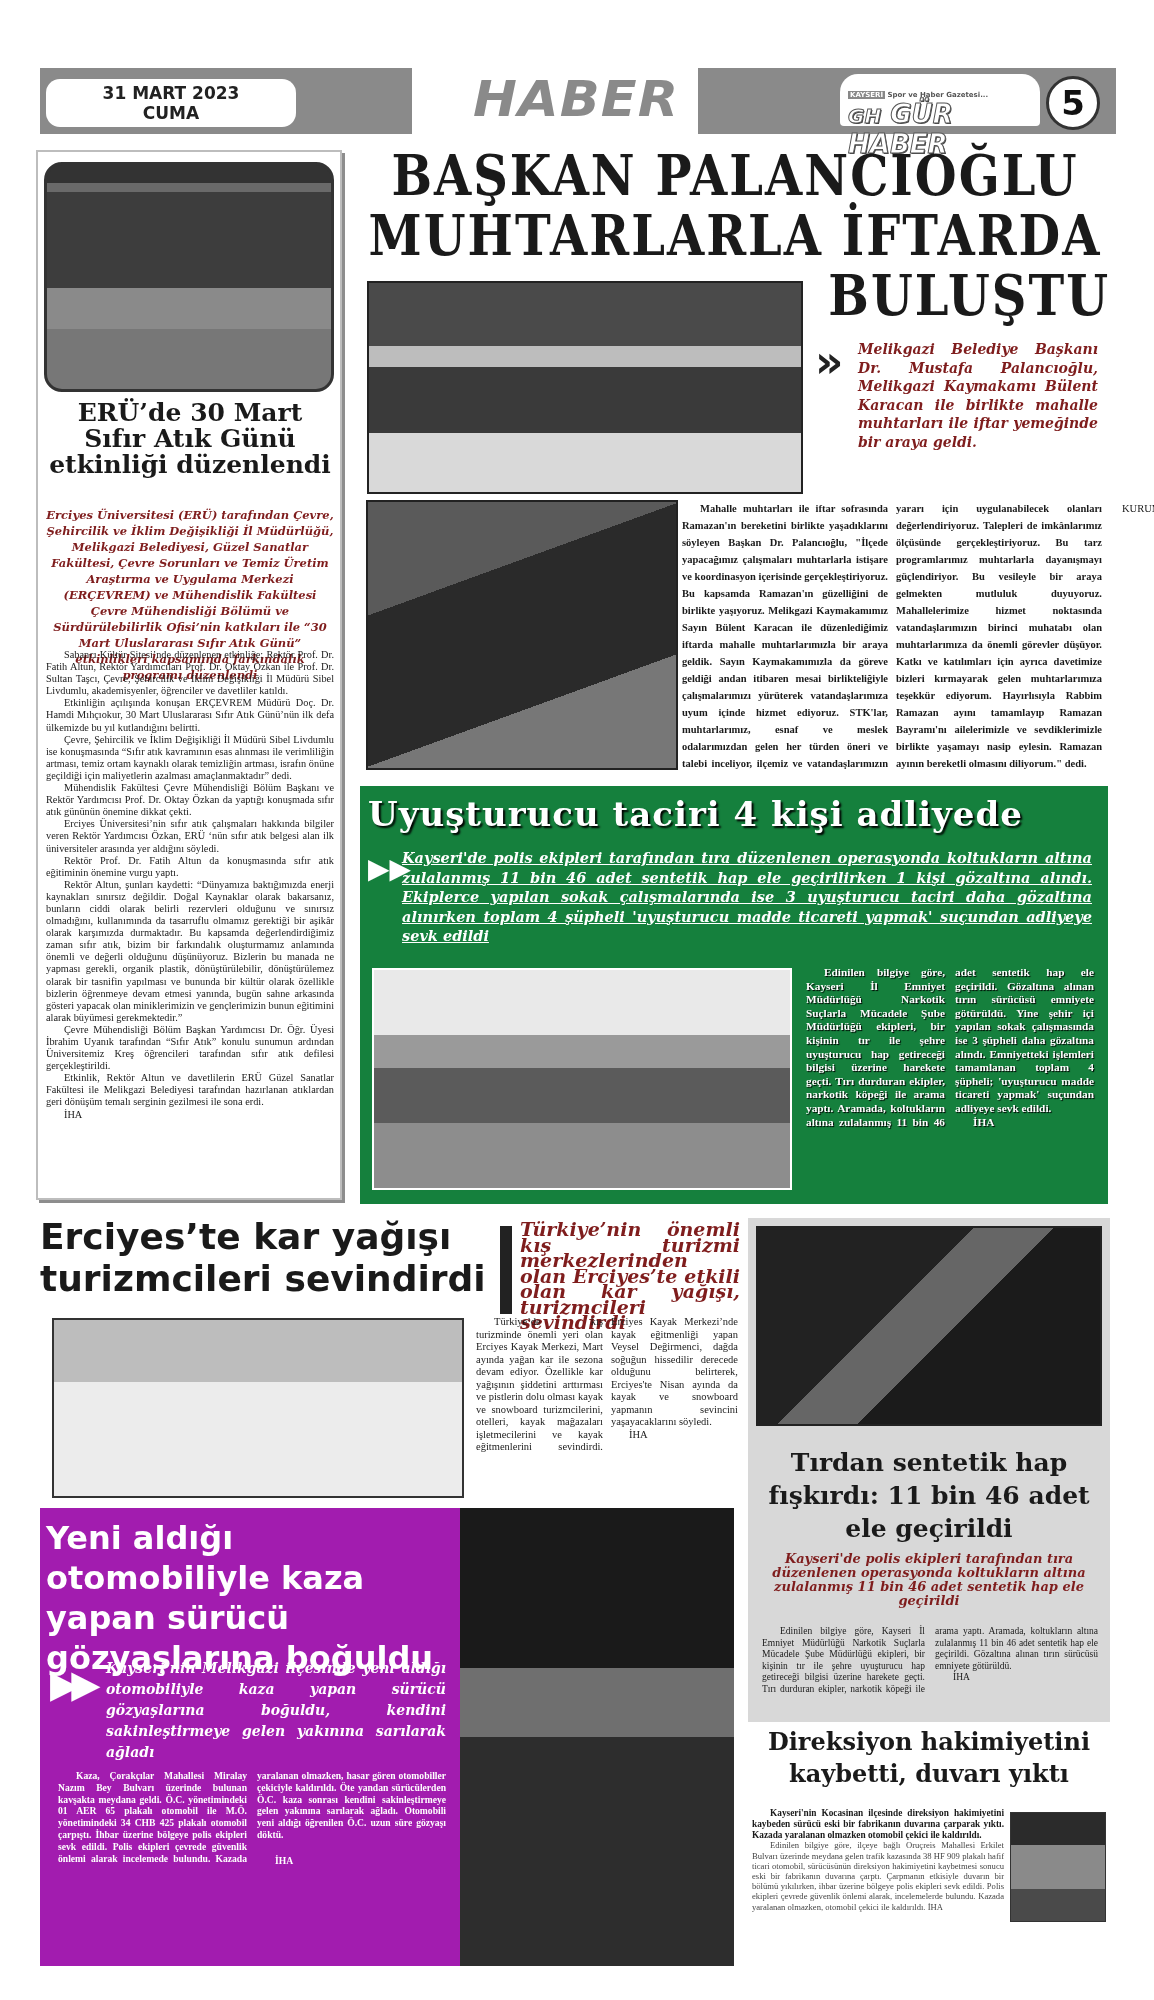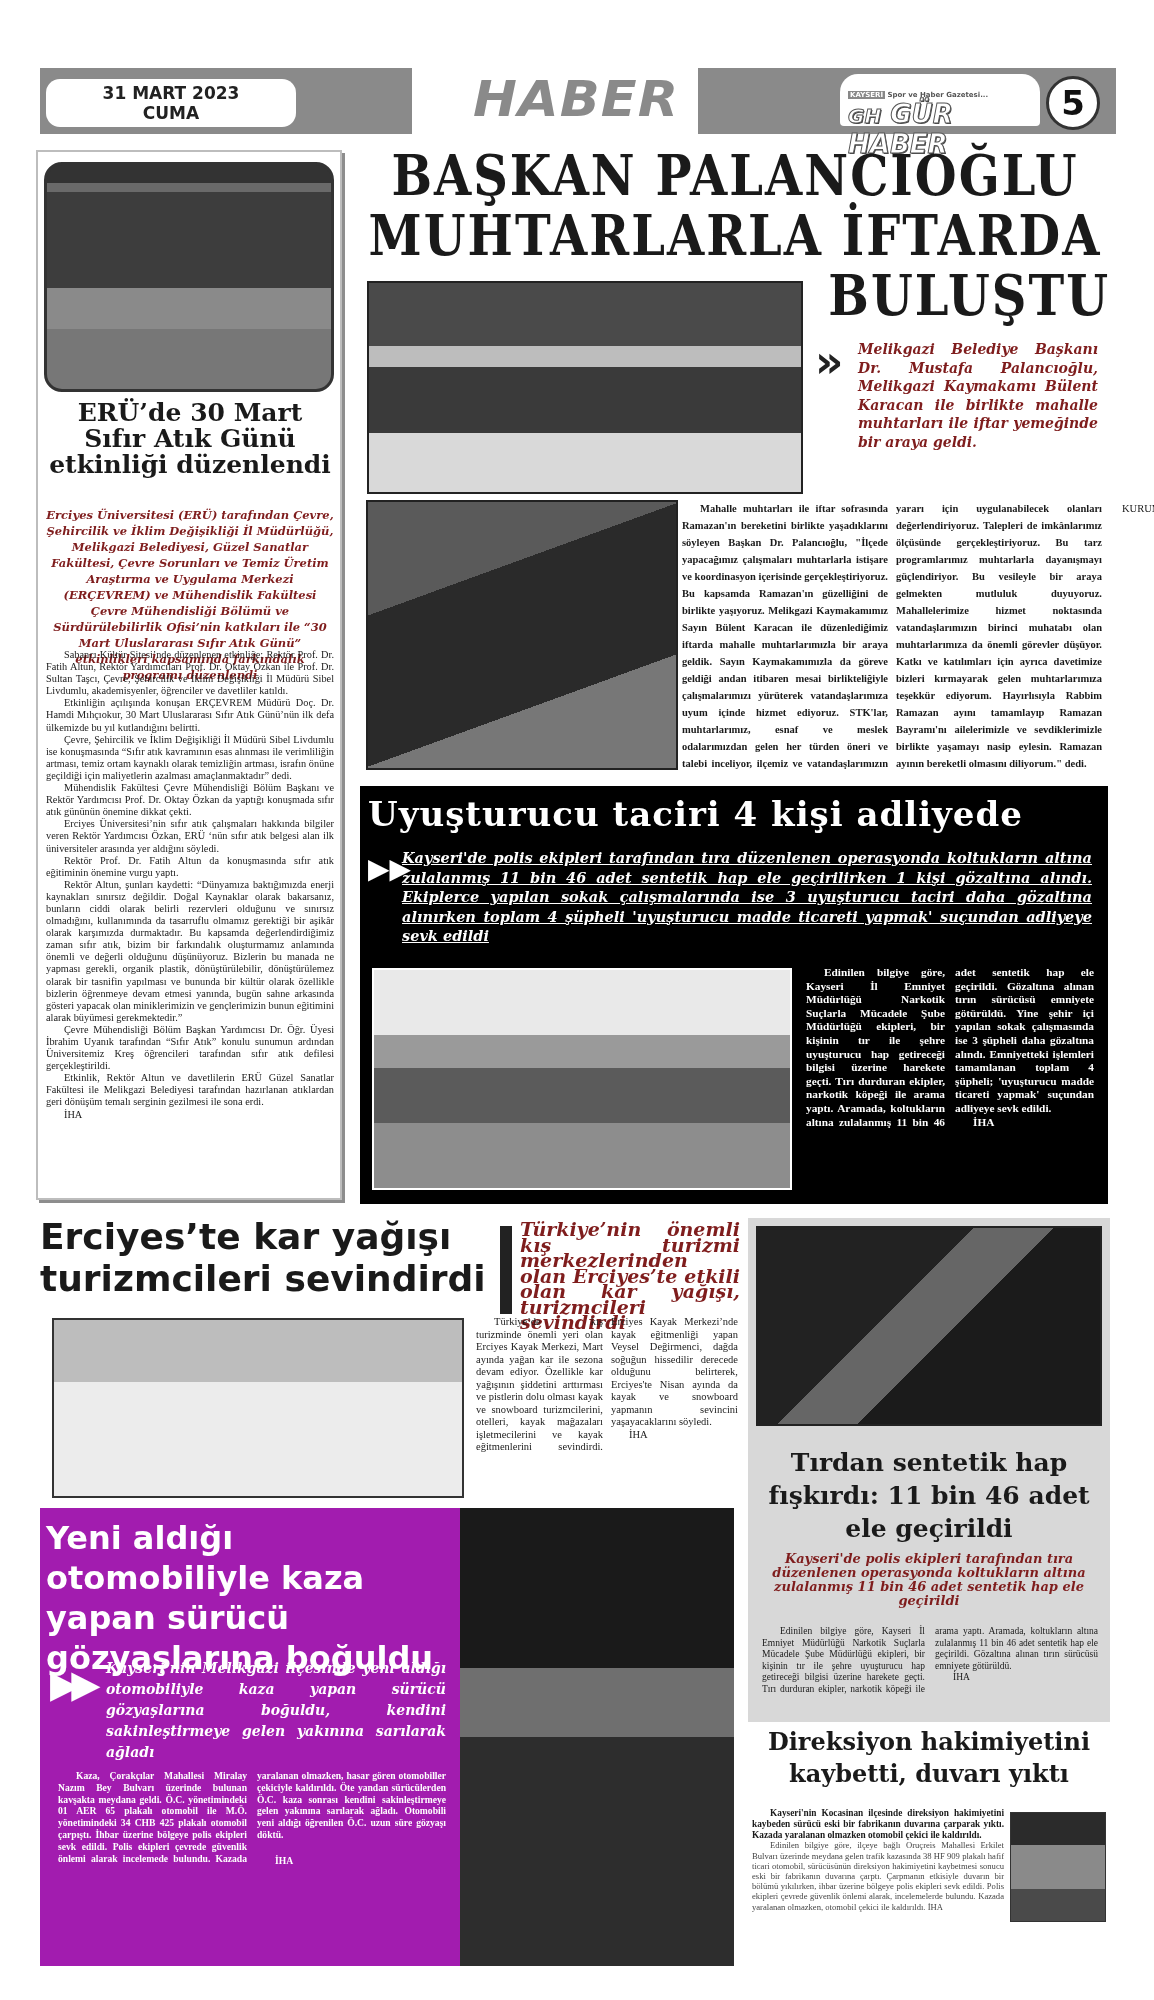--- a/index.html
+++ b/index.html
@@ -23,21 +23,21 @@
 .ph-hap{background:linear-gradient(135deg,#222 0 40%,#666 40% 55%,#1b1b1b 55% 100%);border:2px solid #222}
 .ph-crash{background:linear-gradient(180deg,#1a1a1a 0 35%,#6f6f6f 35% 50%,#2d2d2d 50% 100%)}
 .ph-wall{background:linear-gradient(180deg,#2b2b2b 0 30%,#8a8a8a 30% 70%,#4a4a4a 70% 100%);border:1px solid #333}
 
 .hl-slab{font-family:"DejaVu Serif",serif;font-weight:900;color:#1a1a1a;text-align:center;line-height:1.03}
 .hl-sans{font-family:"DejaVu Sans",sans-serif;font-weight:bold;line-height:1.05}
 .lede{font-family:"DejaVu Serif",serif;font-style:italic;font-weight:bold;color:#7f1d1d}
 .body{font-size:10.5px;line-height:12.3px;text-align:justify;text-indent:18px;font-family:"Liberation Serif",serif}
 .body p{text-indent:18px}
 .col2{column-count:2;column-gap:10px}
-.dark-box{background:#000000;color:#fff}
+.dark-box{background:#15803d;color:#fff}
 .black-box{background:#a21caf;color:#fff}
 .grey-box{background:#d8d8d8}
 .border-card{border:2px solid #bdbdbd;box-shadow:3px 3px 0 #8d8d8d}
 .chev{color:#222;font-family:"DejaVu Sans",sans-serif;font-weight:900}
 </style>
 </head>
 <body>
 
 <div class="abs hdr-bar" style="left:40px;top:68px;width:372px;height:66px"></div>
 <div class="abs date-pill" style="left:46px;top:79px;width:250px;height:48px;padding-top:4px">

